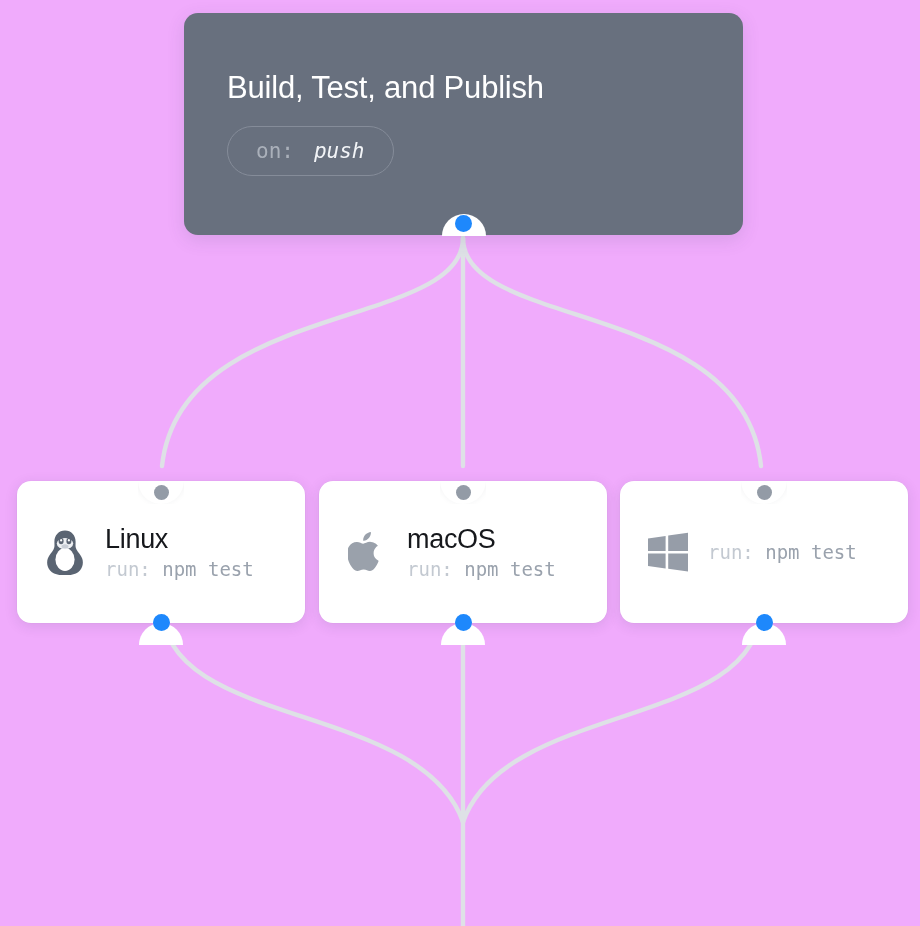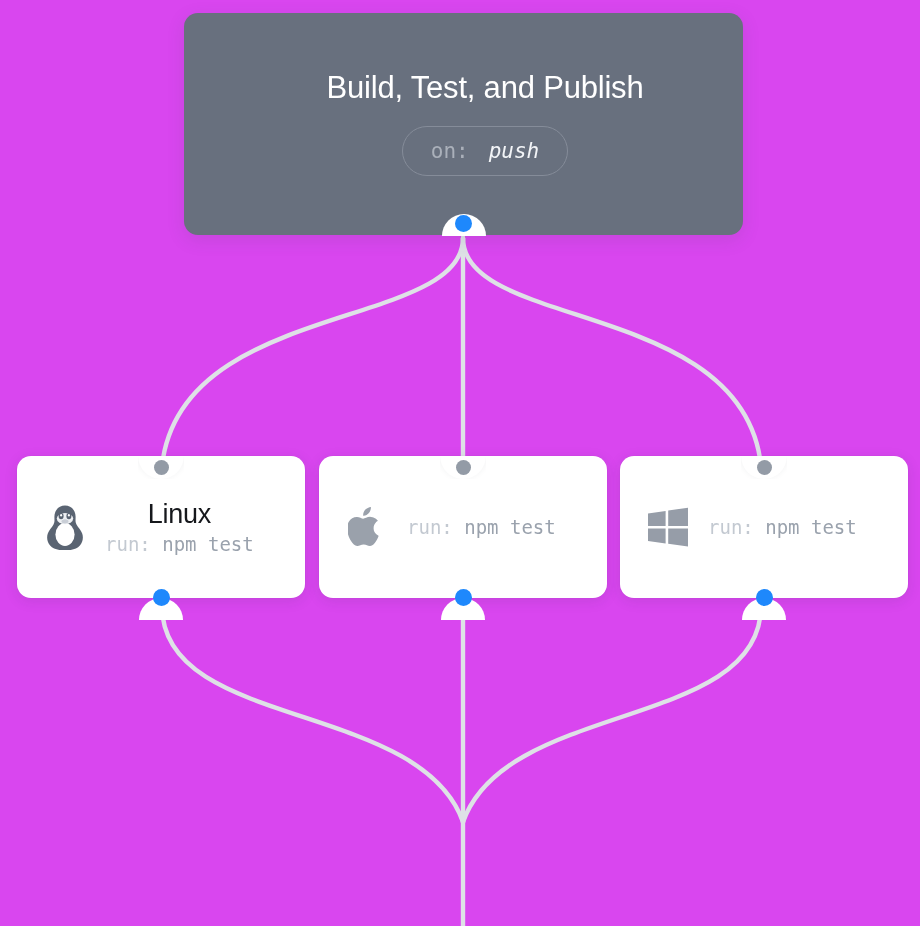--- a/index.html
+++ b/index.html
@@ -10,23 +10,22 @@
   }
   body {
     font-family: "Liberation Sans", sans-serif;
     -webkit-font-smoothing: antialiased;
   }
 
   #canvas {
     position: relative;
     width: 920px;
     height: 926px;
-    background: #d946ef;
+    background: #f0abfc;
     overflow: hidden;
-    text-align: center;
   }
 
   
   #edges {
     position: absolute;
     inset: 0;
     width: 920px;
     height: 926px;
     pointer-events: none;
   }
@@ -96,21 +95,21 @@
     border-radius: 50%;
     background: #1e88fc;
     left: 50%;
     margin-left: -8.5px;
   }
   #trigger-handle-dot { bottom: 3px; }
 
   
   .job-card {
     position: absolute;
-    top: 456px;
+    top: 481px;
     width: 288px;
     height: 142px;
     background: #ffffff;
     border-radius: 14px;
     box-shadow: 0 3px 14px rgba(40,50,70,0.11),
                 0 0 0 0.6px rgba(40,50,70,0.035);
     box-sizing: border-box;
     display: flex;
     align-items: center;
     padding: 0 0 0 26px;
@@ -234,20 +233,21 @@
     <div class="notch-in"></div>
     <div class="dot-gray"></div>
 
     <div class="job-icon">
       <svg width="38" height="46" viewBox="0 0 38 46">
         <path fill="#9aa1ab" d="M25.6 24.3c0-5.0 4.1-7.4 4.3-7.5-2.3-3.4-5.9-3.9-7.2-3.9-3.1-0.3-6.0 1.8-7.5 1.8-1.5 0-3.9-1.8-6.4-1.7-3.3 0.05-6.3 1.9-8.0 4.8C-2.6 23.7-0.1 32.4 3.2 37.2c1.6 2.3 3.6 4.9 6.1 4.8 2.5-0.1 3.4-1.6 6.4-1.6s3.8 1.6 6.4 1.5c2.6-0.05 4.3-2.4 5.9-4.7 1.9-2.7 2.6-5.3 2.7-5.4-0.06-0.03-5.1-2.0-5.1-7.5z"></path>
         <path fill="#9aa1ab" d="M20.9 9.0c1.3-1.6 2.2-3.9 2.0-6.1-1.9 0.08-4.3 1.3-5.7 2.9-1.2 1.4-2.3 3.7-2.0 5.9 2.2 0.17 4.3-1.1 5.7-2.7z"></path>
       </svg>
     </div>
     <div class="job-text">
+      <div class="job-title">macOS</div>
       <div class="job-run">
         <span class="run-key">run:</span>
         <span>npm test</span>
       </div>
     </div>
     <div class="notch-out" style="bottom:-22px;"></div>
     <div class="dot-blue" style="bottom:-8px;"></div>
   </div>
 
   <div class="job-card" id="card-windows">

